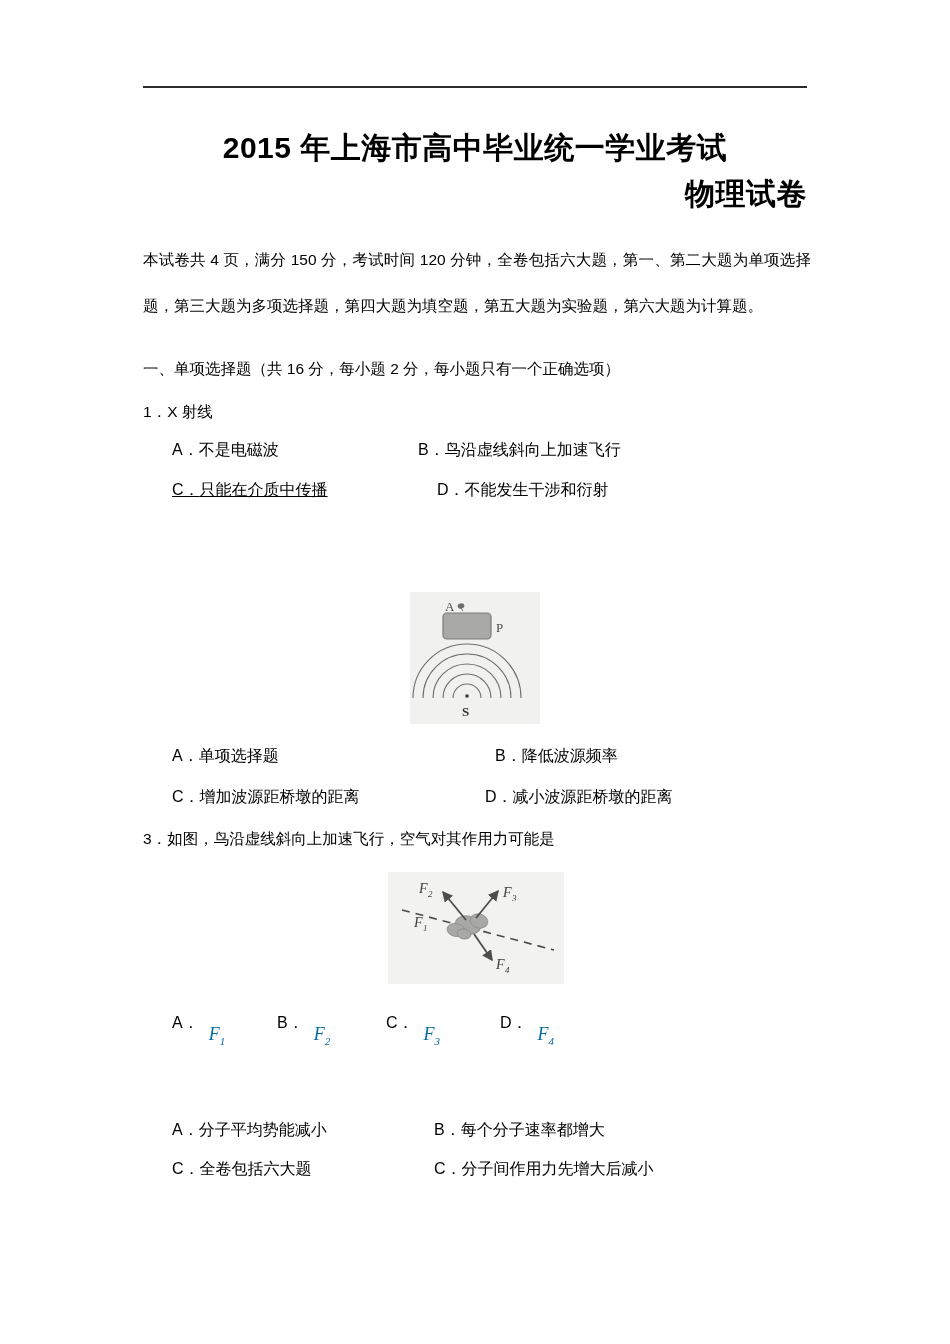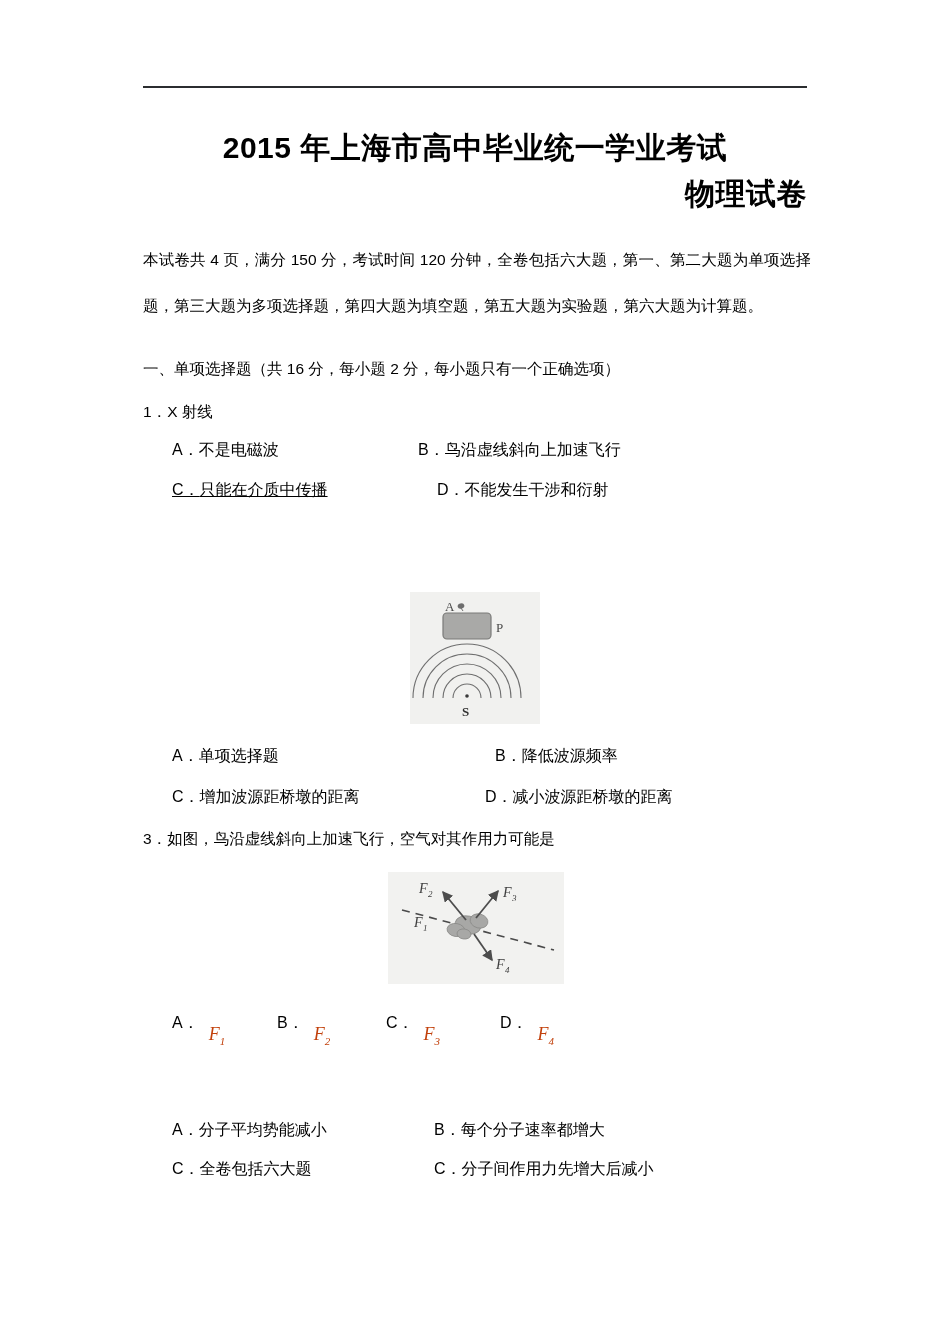--- a/index.html
+++ b/index.html
@@ -88,21 +88,21 @@
   }
   var, .var {
     font-family: "Liberation Serif", "DejaVu Serif", serif;
     font-style: italic;
     font-size: 16px;
   }
   .fvar {
     font-family: "Liberation Serif", "DejaVu Serif", serif;
     font-style: italic;
     font-size: 18px;
-    color: #c2410c;
+    color: #0369a1;
     position: relative;
     top: 12px;
     left: 10px;
   }
   .fvar sub {
     font-size: 11px;
     font-style: italic;
   }
 
   

